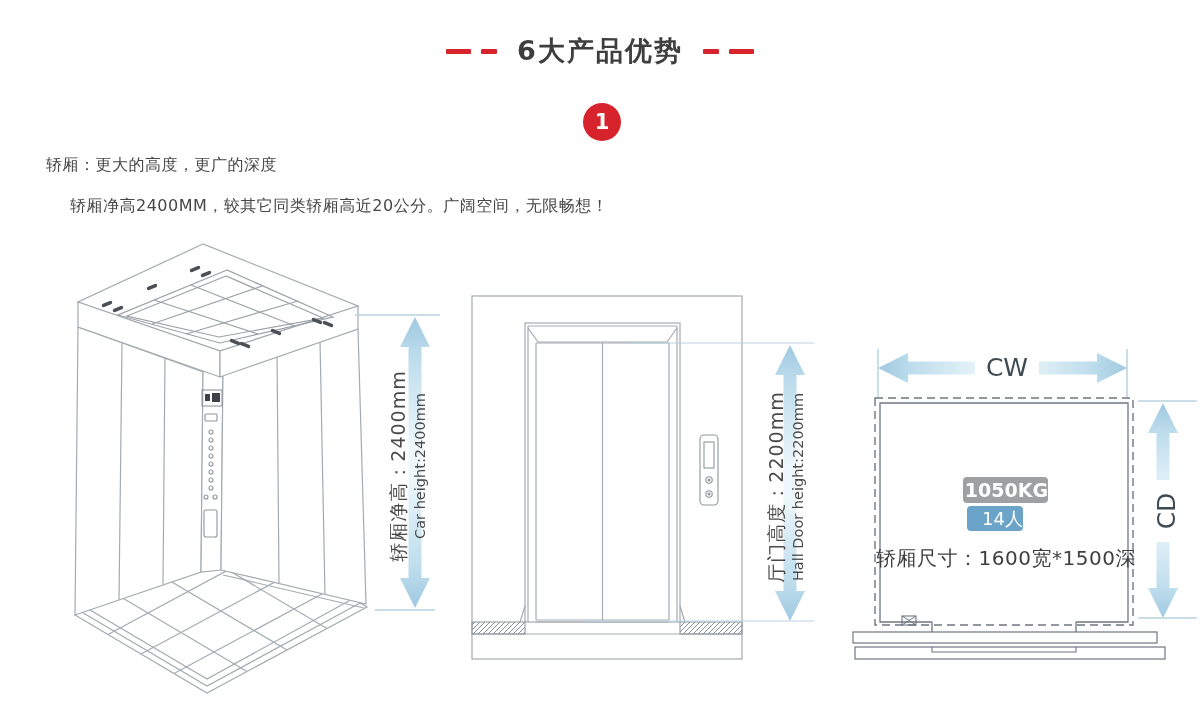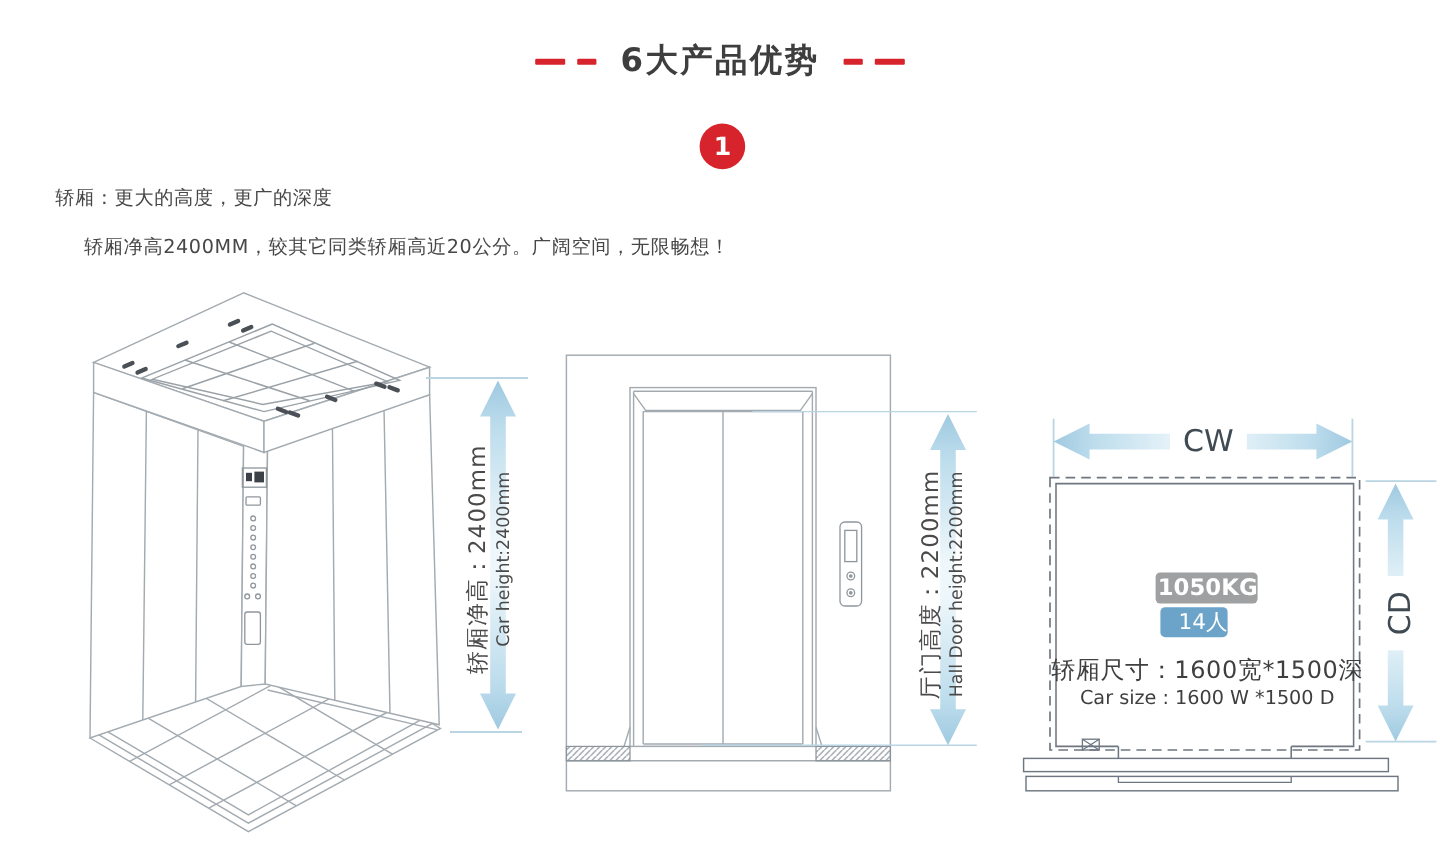--- a/index.html
+++ b/index.html
@@ -234,15 +234,14 @@
     <span class="dim-en">Hall Door height:2200mm</span>
   </div>
 
   <div id="cw-label" class="axis-label">CW</div>
   <div id="cd-label" class="axis-label">CD</div>
 
   <div id="load-badge" class="badge">1050KG</div>
   <div id="persons-badge" class="badge">14人</div>
 
   <div id="size-cn" class="size-line">轿厢尺寸：1600宽*1500深</div>
-  <div id="size-en" class="size-line">Car size : 1600 W *1500 D</div>
 
 </div>
 
 </body></html>

